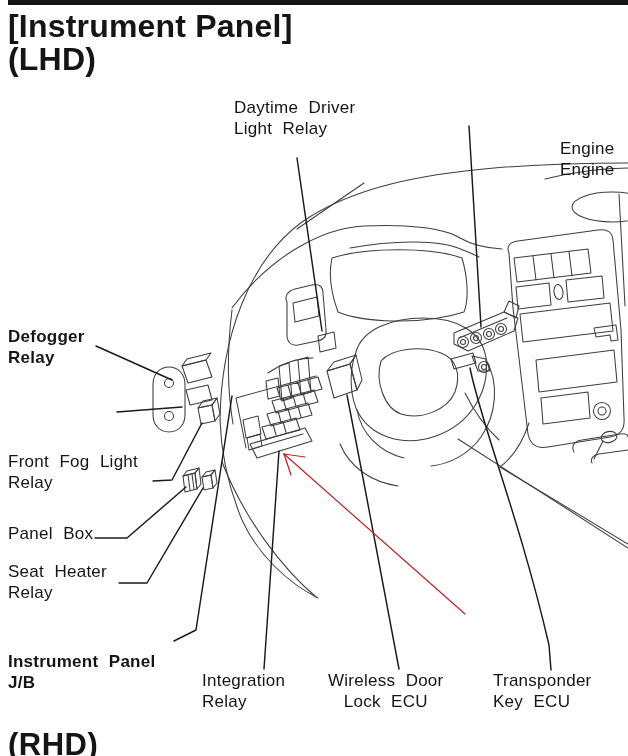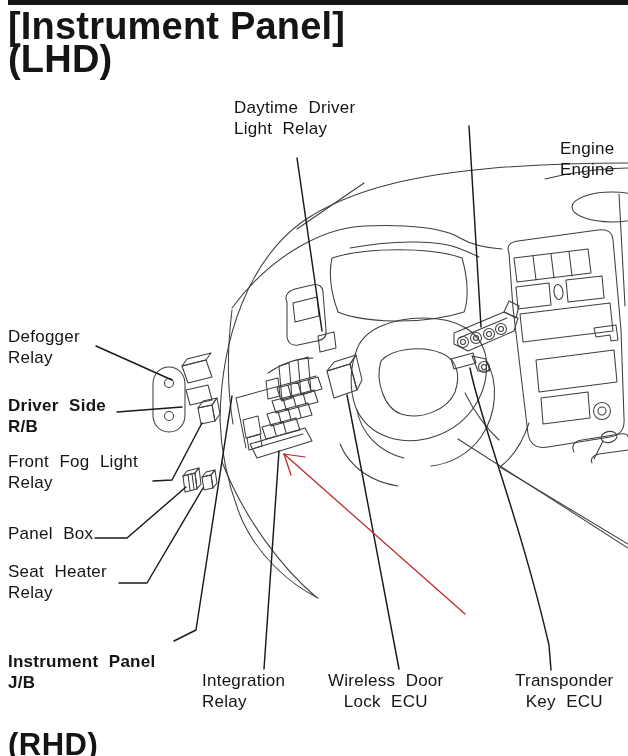--- a/index.html
+++ b/index.html
@@ -7,39 +7,39 @@
     --annotation-arrow:#bb2727; --paper:#ffffff;
   }
   html,body{margin:0;padding:0;background:#888;}
   .page{
     position:relative; width:628px; height:756px; overflow:hidden;
     background:var(--paper,#fff);
     font-family:"Liberation Sans","DejaVu Sans",sans-serif;
     color:var(--ink,#111);
   }
   .top-rule{position:absolute;left:8px;top:0;width:620px;height:4.5px;background:var(--ink,#111);}
-  .title-block{position:absolute;left:8px;top:10px;font-weight:bold;font-size:38px;line-height:33px;letter-spacing:.2px;white-space:pre-line;}
+  .title-block{position:absolute;left:8px;top:10px;font-weight:bold;font-size:32px;line-height:33px;letter-spacing:.2px;white-space:pre-line;}
   .lbl{
     position:absolute;font-size:17px;line-height:21px;letter-spacing:.25px;
     word-spacing:5.5px;white-space:pre-line;color:var(--ink,#111);
   }
   .bold{font-weight:bold;}
   .rhd-heading{position:absolute;left:8px;top:727px;font-weight:bold;font-size:31px;letter-spacing:.5px;}
   .lb-daytime{left:234px;top:97px;}
   .lb-center{left:416px;top:97px;}
   .lb-engine{left:560px;top:97px;margin-top:41px;}
-  .lb-defogger{left:8px;top:326px;}
+  .lb-defogger{left:8px;top:326px;font-weight:bold;}
   .lb-driver{left:8px;top:395px;}
   .lb-frontfog{left:8px;top:451px;}
   .lb-fuse{left:8px;top:523px;}
   .lb-seat{left:8px;top:561px;}
   .lb-instr{left:8px;top:651px;}
   .lb-integration{left:202px;top:670px;}
   .lb-wireless{left:328px;top:670px;text-align:center;}
-  .lb-transponder{left:515px;top:670px;text-align:center;}
+  .lb-transponder{left:493px;top:670px;}
   svg.diagram{position:absolute;left:0;top:0;}
   .art path,.art ellipse,.art circle{fill:none;stroke:var(--art-line,#3e3e3e);stroke-width:1.05;stroke-linecap:round;stroke-linejoin:round;}
   .leaders path{fill:none;stroke:var(--leader-line,#1a1a1a);stroke-width:1.45;stroke-linecap:round;stroke-linejoin:round;}
   .red path{fill:none;stroke:var(--annotation-arrow,#bb2727);stroke-width:1.25;stroke-linecap:round;stroke-linejoin:round;}
 </style>
 </head>
 <body>
 
 <div class="page">
 
@@ -193,22 +193,20 @@
       <path d="M 284,454 L 291,475"></path>
     </g>
   </svg>
 
   <div class="lbl lb-daytime">Daytime Driver
 Light Relay</div>
   <div class="lbl lb-engine">Engine
 Engine</div>
   <div class="lbl lb-defogger">Defogger
 Relay</div>
-  <div class="lbl lb-driver bold">Driver Side
-R/B</div>
   <div class="lbl lb-frontfog">Front Fog Light
 Relay</div>
   <div class="lbl lb-fuse">Panel Box</div>
   <div class="lbl lb-seat">Seat Heater
 Relay</div>
   <div class="lbl lb-instr bold">Instrument Panel
 J/B</div>
   <div class="lbl lb-integration">Integration
 Relay</div>
   <div class="lbl lb-wireless">Wireless Door

